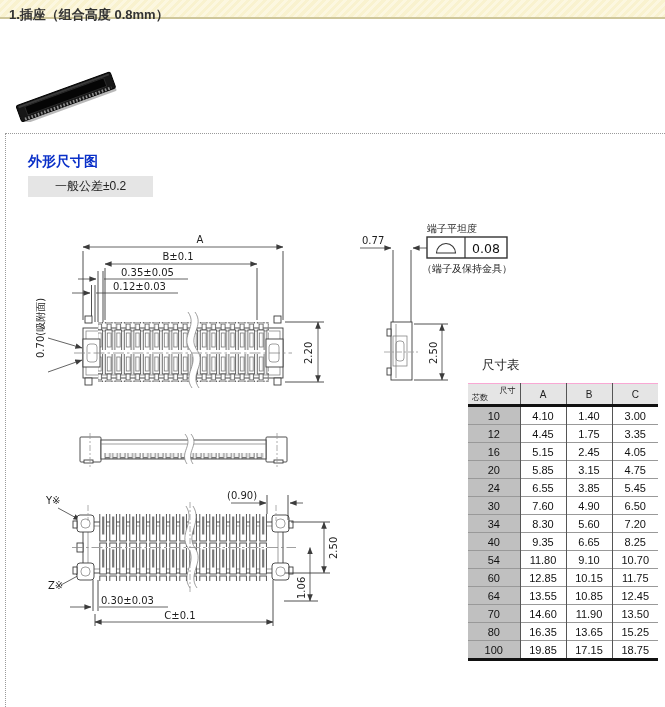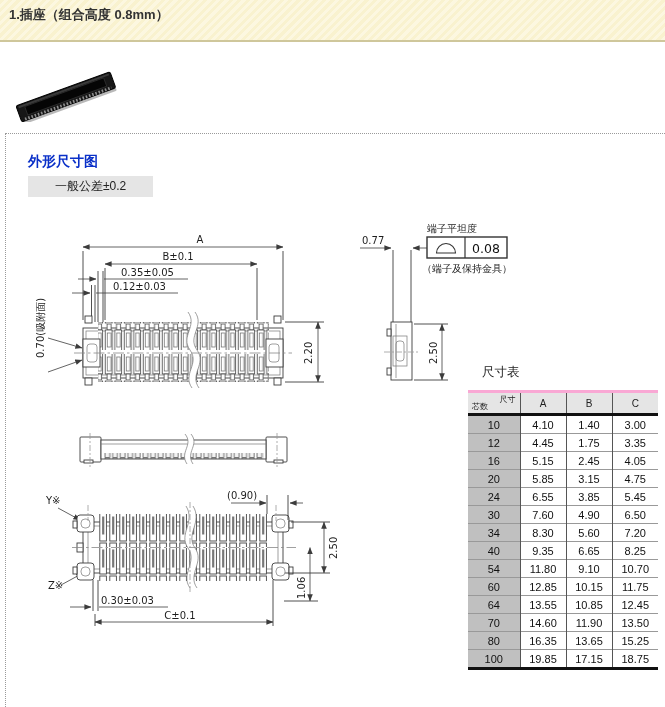--- a/index.html
+++ b/index.html
@@ -1,41 +1,41 @@
 <!DOCTYPE html>
 <html><head>
 <meta charset="utf-8">
 <style>
   html,body{margin:0;padding:0;}
   body{width:665px;height:707px;position:relative;overflow:hidden;background:#fff;
        font-family:"Liberation Sans","DejaVu Sans",sans-serif;color:#222;}
-  .header{position:absolute;left:0;top:0;width:665px;height:42px;
+  .header{position:absolute;left:0;top:0;width:665px;height:19px;
     background:repeating-linear-gradient(135deg,#f9f2cf 0px,#f9f2cf 3px,#fcf7e0 3px,#fcf7e0 6px);
     border-bottom:2px solid #cfc79b;line-height:30px;font-size:13px;font-weight:bold;color:#333;
     padding-left:9px;box-sizing:border-box;}
   .photo{position:absolute;left:6px;top:44px;}
   .dotted-box{position:absolute;left:5px;top:133px;width:662px;height:576px;border:1px dotted #9a9a9a;}
   .sec-title{position:absolute;left:28px;top:153px;font-size:14px;font-weight:bold;color:#0a30c8;}
   .tol-badge{position:absolute;left:28px;top:176px;background:#e5e5e5;font-size:12px;color:#222;
     padding:2px 27px;}
   .draw{position:absolute;left:28px;top:212px;}
   svg text{font-family:"DejaVu Sans","Liberation Sans",sans-serif;}
   text.d{font-size:10px;fill:#1d1d1d;}
   text.dj{font-size:10px;fill:#1d1d1d;}
   .ln{stroke:#3c3c3c;stroke-width:0.9;fill:none;}
   .thin{stroke:#777;stroke-width:0.7;fill:none;}
   .dim{stroke:#3c3c3c;stroke-width:0.8;fill:none;}
   .wf{fill:#fff;stroke:#3c3c3c;stroke-width:0.9;}
   .cl{stroke:#888;stroke-width:0.8;fill:none;stroke-dasharray:11 3 2.5 3;}
   .clv{stroke:#999;stroke-width:0.8;fill:none;stroke-dasharray:6 2 2 2;}
   
   .table-wrap{position:absolute;left:468px;top:357px;width:190px;}
-  .table-title{font-size:12.5px;color:#222;padding-left:14px;height:20px;margin-top:7px;}
+  .table-title{font-size:12.5px;color:#222;padding-left:14px;height:20px;}
   table.size-table{border-collapse:collapse;table-layout:fixed;width:190px;margin-top:6px;
-    border-top:3px solid #f9a8d4;border-bottom:3px solid #111;font-size:11px;}
+    border-top:1px solid #f9a8d4;border-bottom:3px solid #111;font-size:11px;}
   table.size-table col.c0{width:52px;}
   table.size-table col.cx{width:46px;}
   table.size-table th{height:20px;background:#e5e5e5;font-size:10px;font-weight:normal;
     border-bottom:3px solid #111;border-left:1px solid #555;padding:0;}
   table.size-table th:first-child{border-left:none;}
   table.size-table td{height:17px;border-top:1px solid #999;border-left:1px solid #555;
     text-align:center;padding:0;color:#111;}
   table.size-table td:first-child{border-left:none;}
   table.size-table tbody tr:first-child td{border-top:none;}
   td.rh{background:#c0c0c0;text-align:right;padding-right:9px;}

